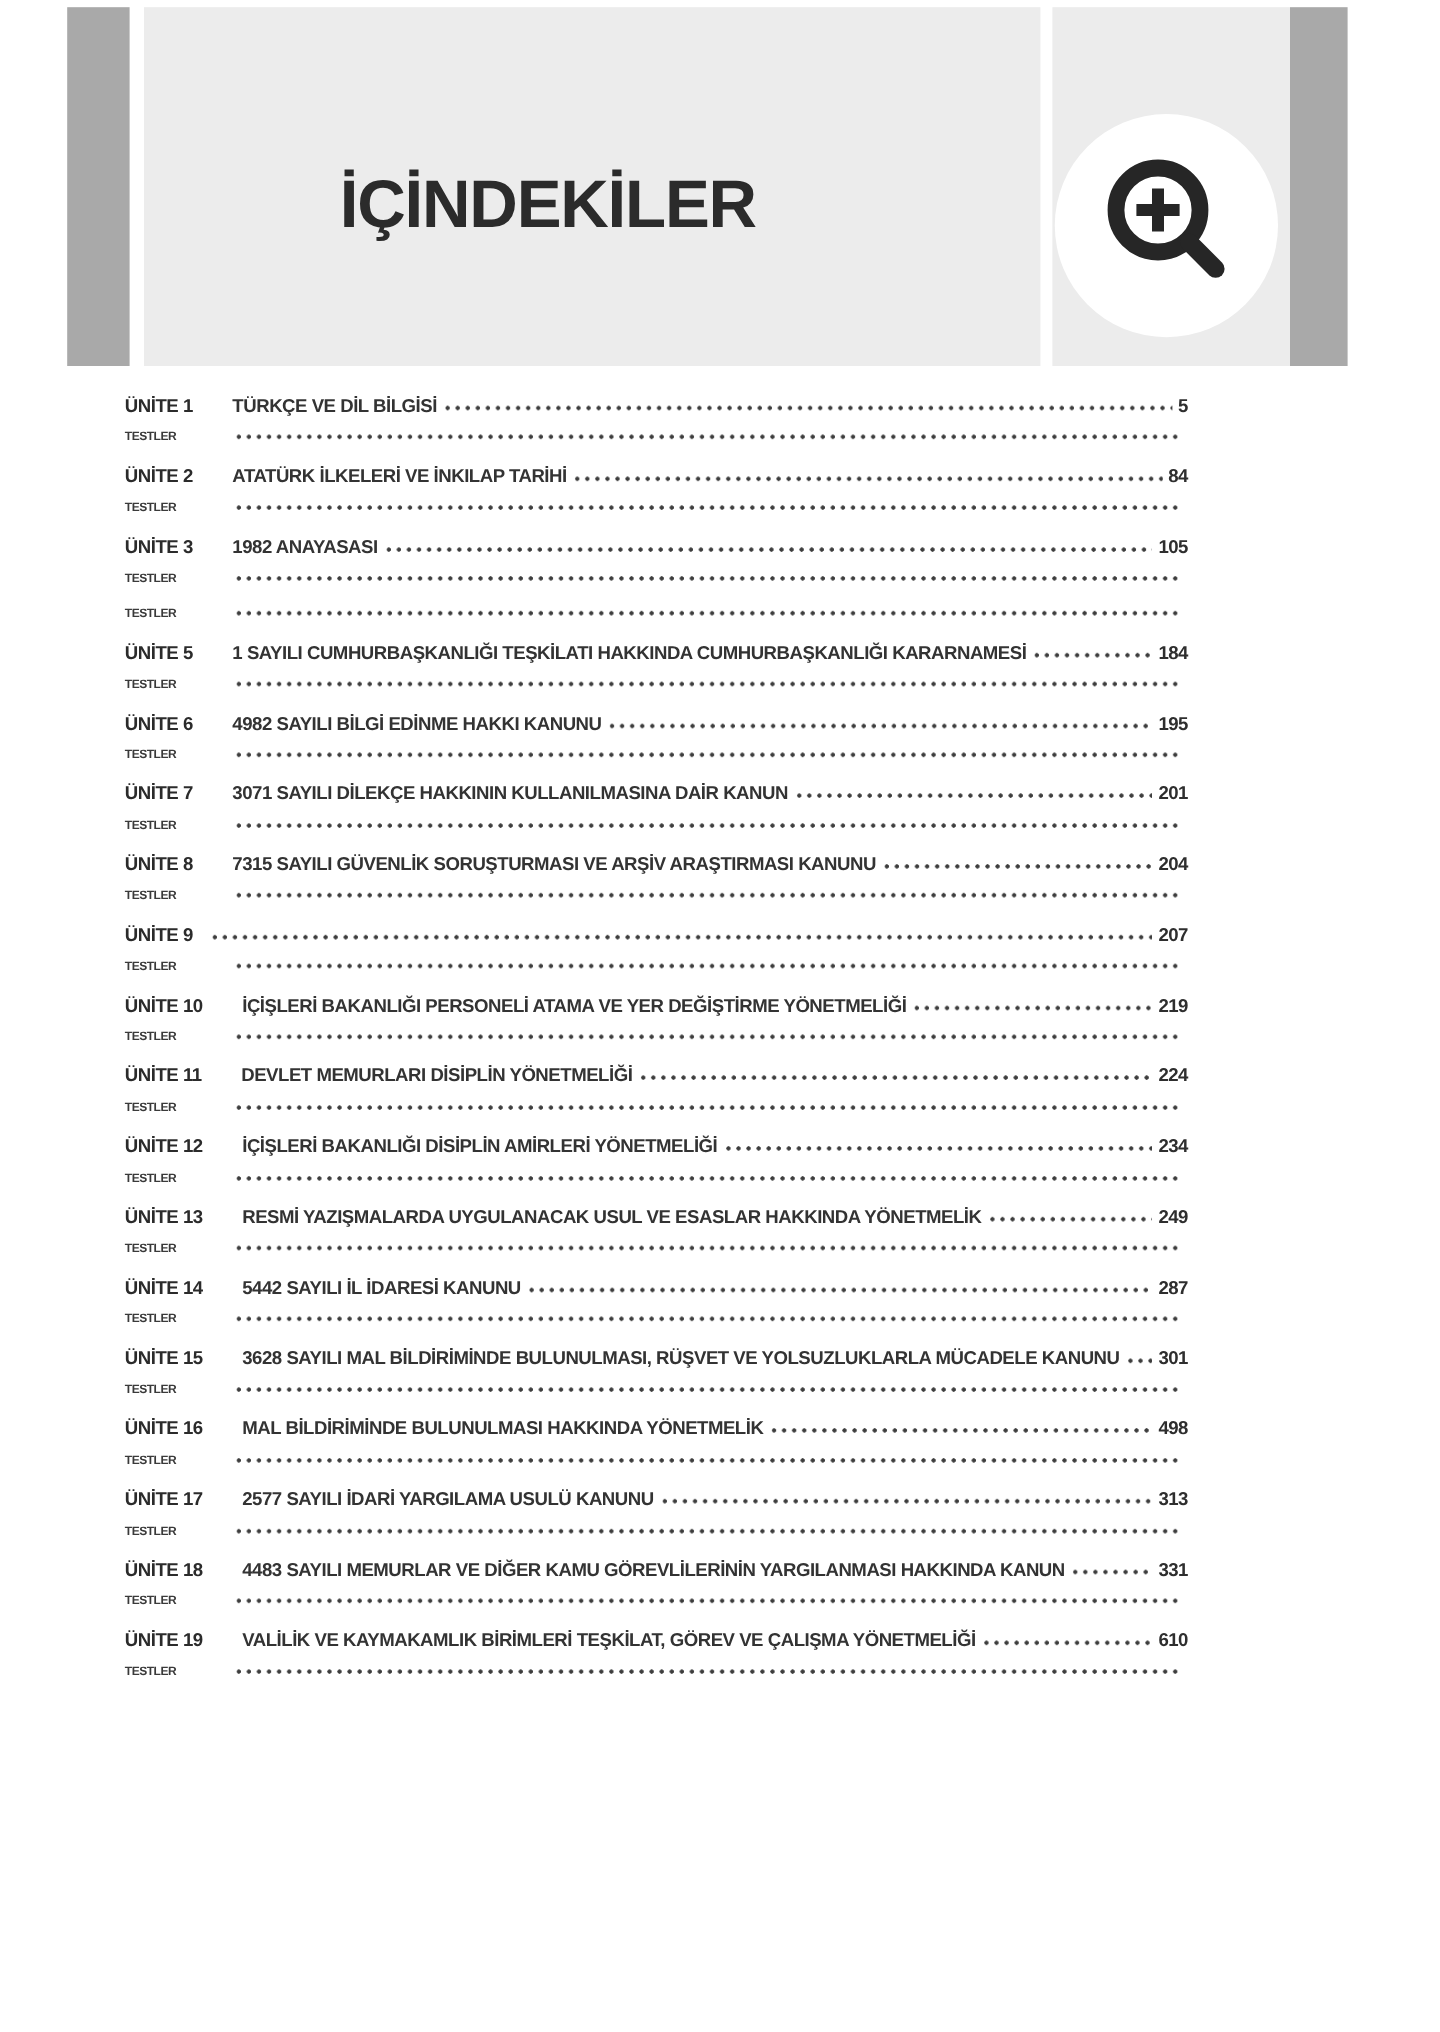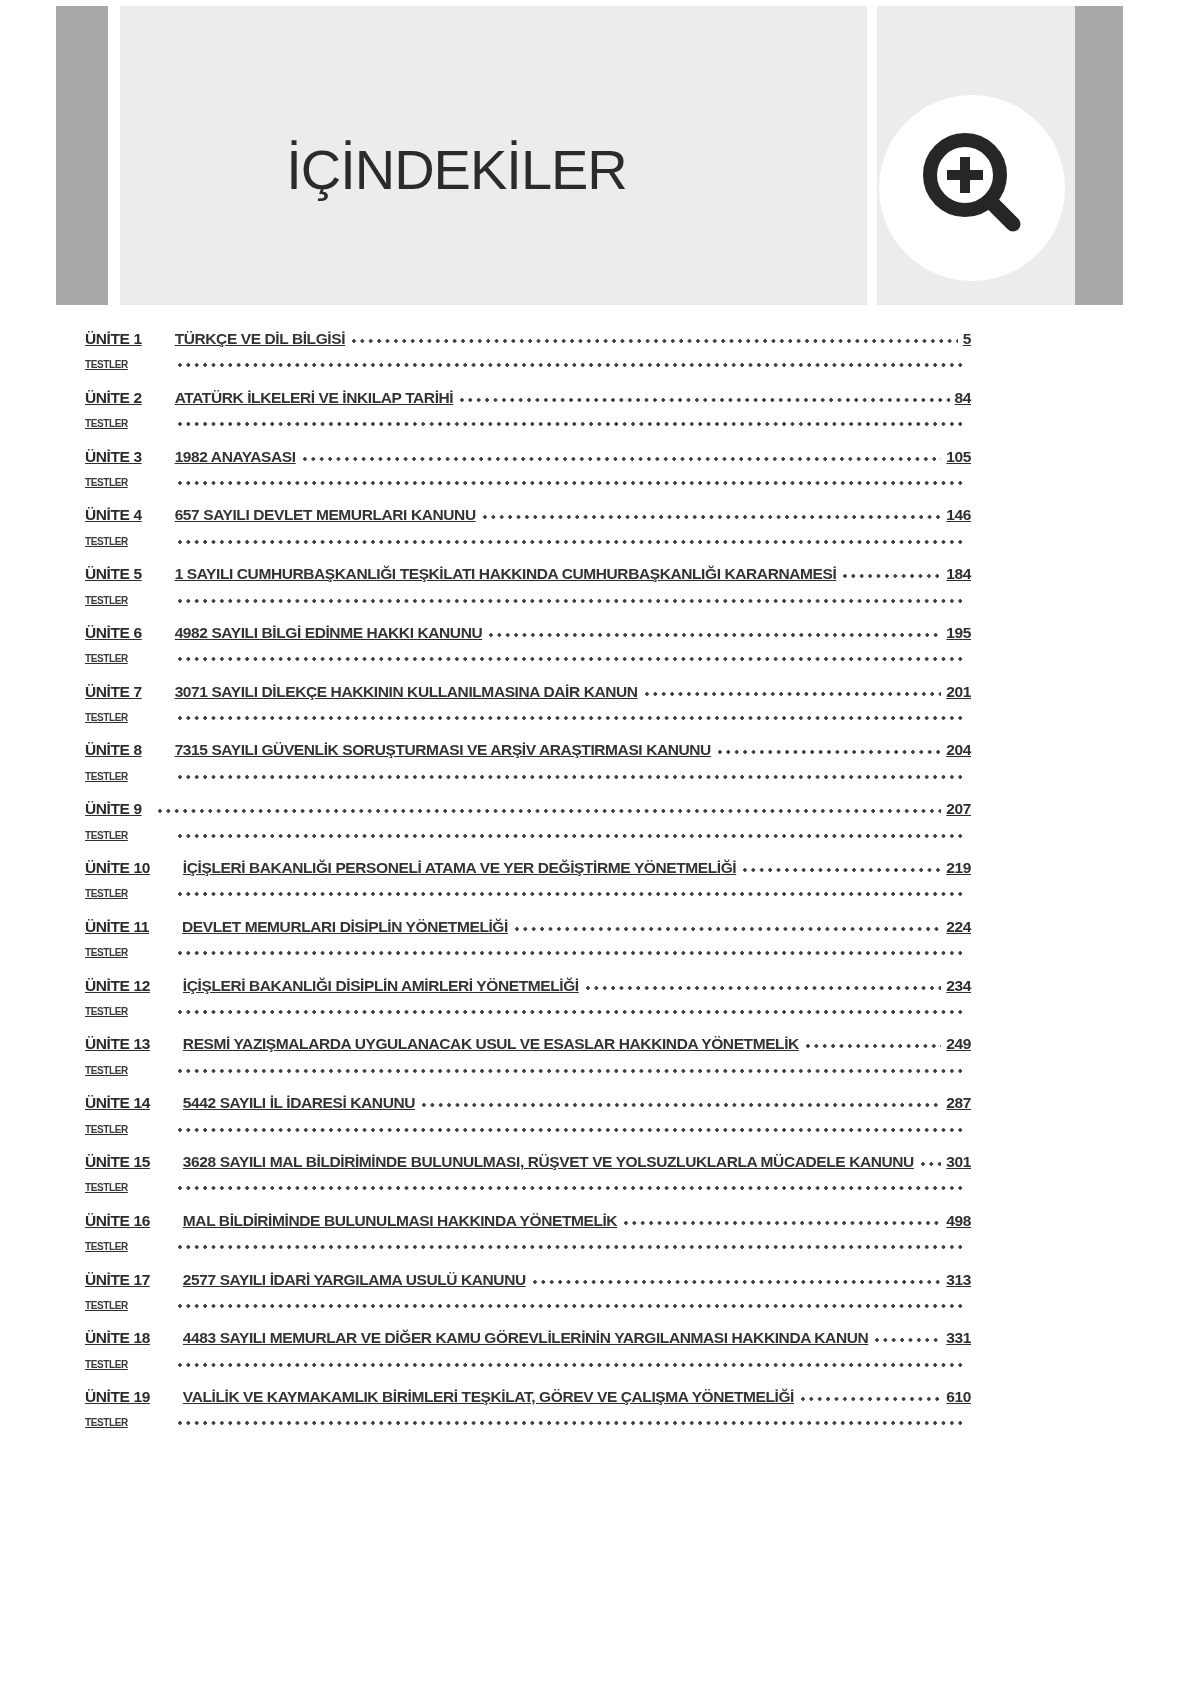--- a/index.html
+++ b/index.html
@@ -26,42 +26,41 @@
     background: #ececec;
   }
   .panel-main  { left: 120px; width: 747px;
     display: flex; align-items: center; justify-content: center;
     padding: 28px 74px 0 0;
   }
   .panel-right { left: 877px; width: 198px; overflow: hidden; }
 
   .page-title {
     font-size: 56px;
-    font-weight: 400;
+    font-weight: 700;
     font-stretch: condensed;
     letter-spacing: -1px;
     color: #2b2b2b;
     white-space: nowrap;
   }
 
   .icon-circle {
     position: absolute; left: 2px; top: 89px;
     width: 186px; height: 186px;
     background: #ffffff;
     border-radius: 50%;
     display: flex; align-items: center; justify-content: center;
   }
   .icon-circle svg { display: block; margin-top: -8px; }
 
   
   .toc {
     position: absolute;
-    left: 85px; top: 330px;
+    left: 104px; top: 330px;
     width: 886px;
-    text-decoration: underline;
   }
   .row {
     display: flex;
     align-items: baseline;
     height: 29.4px;
     white-space: nowrap;
     font-weight: 700;
     font-stretch: condensed;
     font-size: 15.5px;
     letter-spacing: -0.4px;
@@ -146,26 +145,20 @@
       <div class="row unit-row">
         <span class="unit">ÜNİTE 3</span>
         <span class="title">1982 ANAYASASI</span>
         <span class="leader"></span>
         <span class="pageno">105</span>
       </div>
       <div class="row tests-row">
         <span class="tests">TESTLER</span>
         <span class="leader"></span>
       </div>
-      <div class="row unit-row">
-        <span class="unit">ÜNİTE 4</span>
-        <span class="title">657 SAYILI DEVLET MEMURLARI KANUNU</span>
-        <span class="leader"></span>
-        <span class="pageno">146</span>
-      </div>
       <div class="row tests-row">
         <span class="tests">TESTLER</span>
         <span class="leader"></span>
       </div>
       <div class="row unit-row">
         <span class="unit">ÜNİTE 5</span>
         <span class="title">1 SAYILI CUMHURBAŞKANLIĞI TEŞKİLATI HAKKINDA CUMHURBAŞKANLIĞI KARARNAMESİ</span>
         <span class="leader"></span>
         <span class="pageno">184</span>
       </div>

